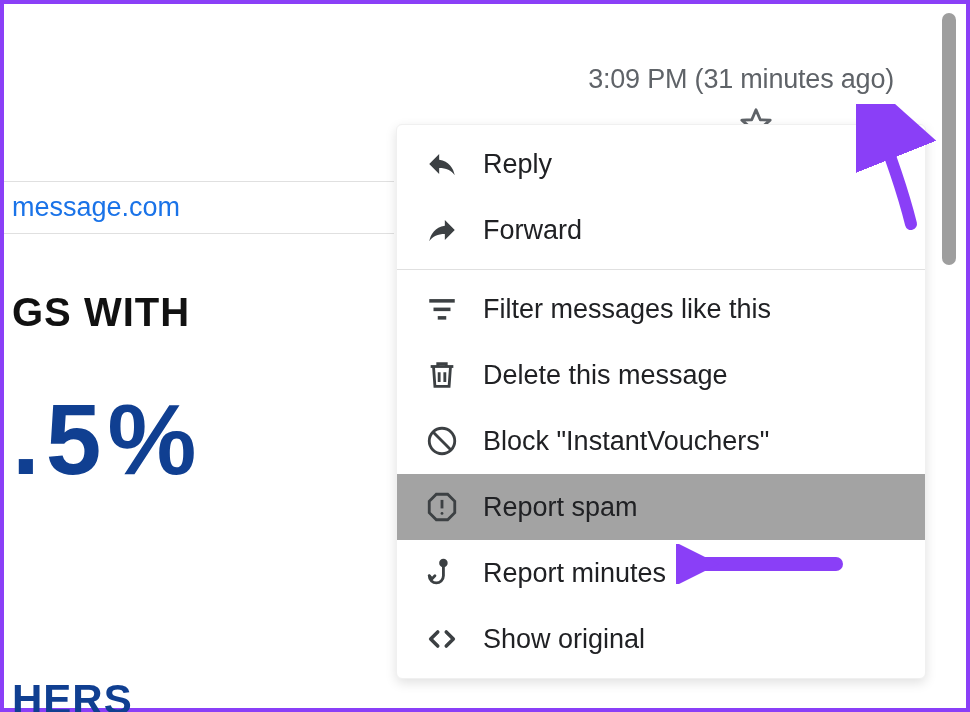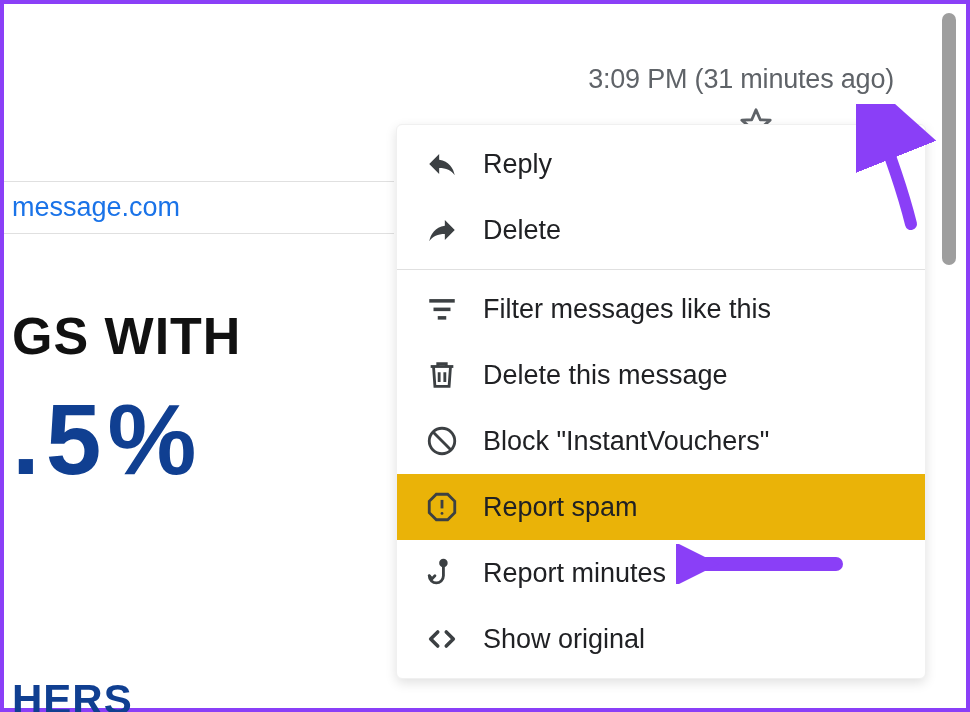--- a/index.html
+++ b/index.html
@@ -56,23 +56,23 @@
     width: 390px;
     border-top: 1px solid #e0e0e0;
     border-bottom: 1px solid #e0e0e0;
   }
   .sender-link span {
     color: #1a73e8;
     font-size: 27px;
   }
   .headline {
     position: absolute;
-    top: 302px; left: 8px;
+    top: 286px; left: 8px;
     font-family: Verdana, Arial, sans-serif;
-    font-size: 52px;
+    font-size: 40px;
     font-weight: 900;
     color: #111;
     letter-spacing: 1px;
   }
   .big-pct {
     position: absolute;
     top: 378px; left: 8px;
     font-family: Verdana, Arial, sans-serif;
     font-size: 100px;
     font-weight: 900;
@@ -108,21 +108,21 @@
   }
   .menu-item {
     display: flex;
     align-items: center;
     gap: 24px;
     padding: 16px 28px;
     cursor: pointer;
     font-size: 27px;
     color: #202124;
   }
-  .menu-item.highlight { background: #eab308; }
+  .menu-item.highlight { background: #a3a3a3; }
   .menu-icon {
     width: 34px; height: 34px;
     display: flex; align-items: center; justify-content: center;
     flex-shrink: 0;
   }
   .menu-icon svg { width: 34px; height: 34px; }
 
   
   .arrow {
     position: absolute;
@@ -182,21 +182,21 @@
       </span>
       <span>Reply</span>
     </div>
 
     <div class="menu-item">
       <span class="menu-icon">
         <svg viewBox="0 0 24 24" fill="#3c4043">
             <path d="M14 9V5l7 7-7 7v-4.1c-5 0-8.5 1.6-11 5.1 1-5 4-10 11-11z"></path>
           </svg>
       </span>
-      <span>Delete</span>
+      <span>Forward</span>
     </div>
 
     <div class="menu-sep"></div>
 
     <div class="menu-item">
       <span class="menu-icon">
         <svg viewBox="0 0 24 24" fill="#3c4043">
             <rect x="3" y="5" width="18" height="2.5"></rect>
             <rect x="6" y="11" width="12" height="2.5"></rect>
             <rect x="9" y="17" width="6" height="2.5"></rect>

